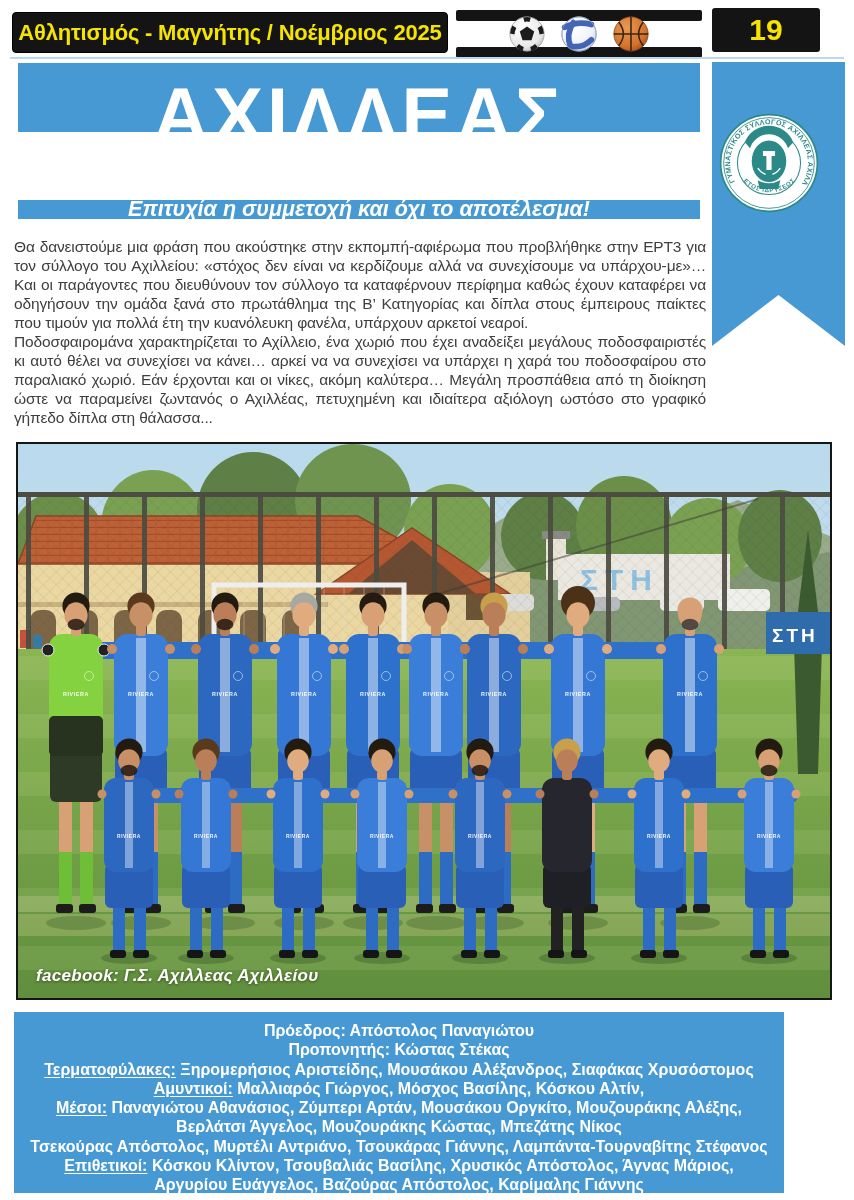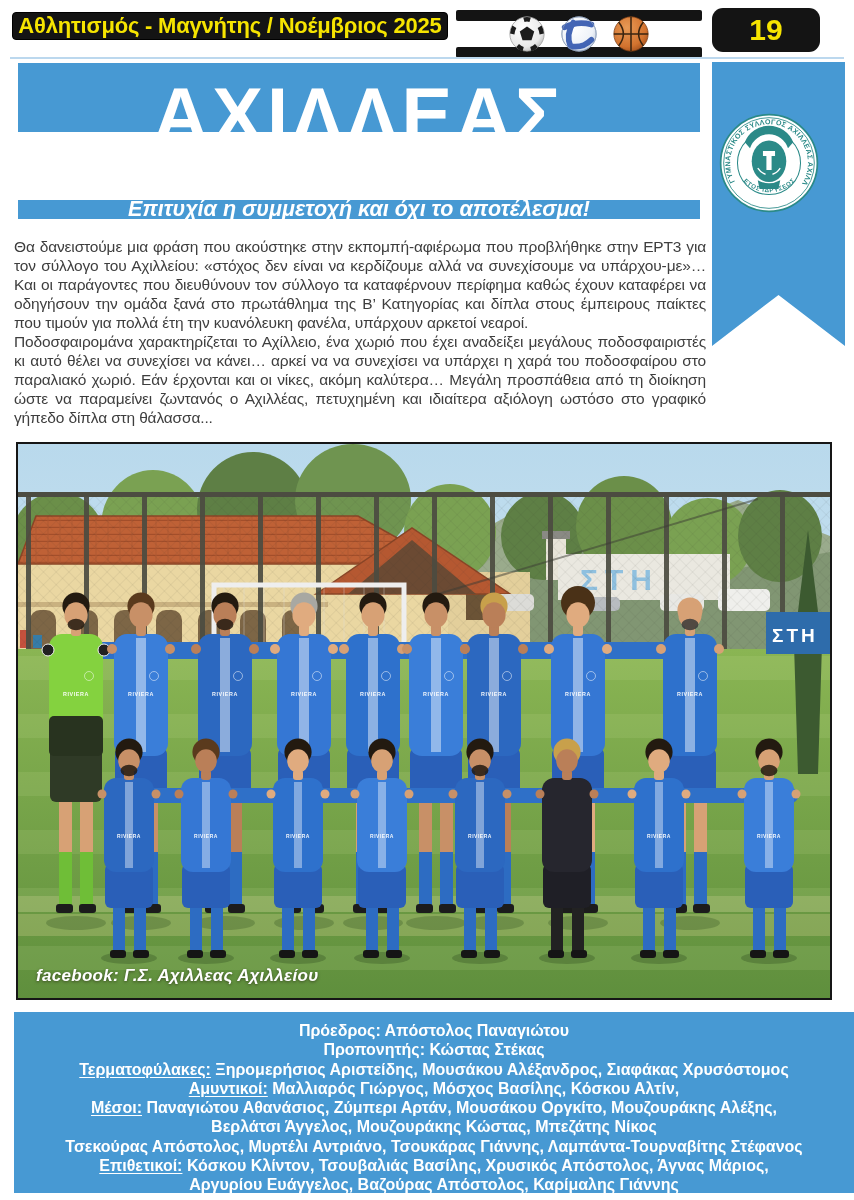--- a/index.html
+++ b/index.html
@@ -4,21 +4,21 @@
 <style>
   * { margin:0; padding:0; box-sizing:border-box; }
   html,body { background:#e8e8e8; }
   #page {
     position:relative; width:854px; height:1200px; margin:0 auto;
     background:#ffffff; overflow:hidden;
     font-family:"Liberation Sans","DejaVu Sans",sans-serif;
   }
   
   .header-bar {
-    position:absolute; left:12px; top:12px; width:436px; height:28px;
+    position:absolute; left:12px; top:12px; width:436px; height:41px;
     background:#141414; border:1px solid #000; border-radius:4px;
     display:flex; align-items:center; justify-content:center;
   }
   .header-bar span {
     color:#f6e400; font-weight:bold; font-size:22px; letter-spacing:-0.2px;
     white-space:nowrap;
   }
   .balls-strip {
     position:absolute; left:456px; top:10px; width:246px; height:48px;
   }
@@ -26,21 +26,21 @@
     position:absolute; left:0; width:100%; height:11px; background:#141414; border-radius:2px;
   }
   .balls-strip .bar-top { top:0; }
   .balls-strip .bar-bottom { bottom:0; }
   .balls-row {
     position:absolute; left:0; top:0; width:100%; height:100%;
     display:flex; align-items:center; justify-content:center; gap:12px;
   }
   .pagenum-box {
     position:absolute; left:712px; top:8px; width:108px; height:44px;
-    background:#141414; border-radius:11px;
+    background:#141414; border-radius:3px;
     display:flex; align-items:center; justify-content:center;
   }
   .pagenum-box span { color:#f6e400; font-weight:bold; font-size:30px; }
   .thin-rule {
     position:absolute; left:10px; top:57px; width:834px; height:2px; background:#bcd8ee;
   }
   
   .title-bar {
     position:absolute; left:18px; top:63px; width:682px; height:69px;
     background:#4799d3;
@@ -77,21 +77,21 @@
     border:2px solid #161616; background:#cfe6f2;
   }
   .photo-frame svg { display:block; }
   .photo-caption {
     position:absolute; left:18px; bottom:12px;
     color:#ffffff; font-weight:bold; font-style:italic; font-size:17px;
     text-shadow:0 1px 3px rgba(40,40,20,.65); letter-spacing:.3px;
   }
   
   .roster-box {
-    position:absolute; left:14px; top:1012px; width:840px; height:181px;
+    position:absolute; left:14px; top:1012px; width:770px; height:181px;
     background:#4799d3; padding-top:9px;
     color:#ffffff; font-weight:bold; font-size:16px; line-height:19.3px;
     text-align:center;
   }
   .roster-box .r-label { text-decoration:underline; text-underline-offset:2px; }
 </style>
 </head>
 <body>
 
 <div id="page">

